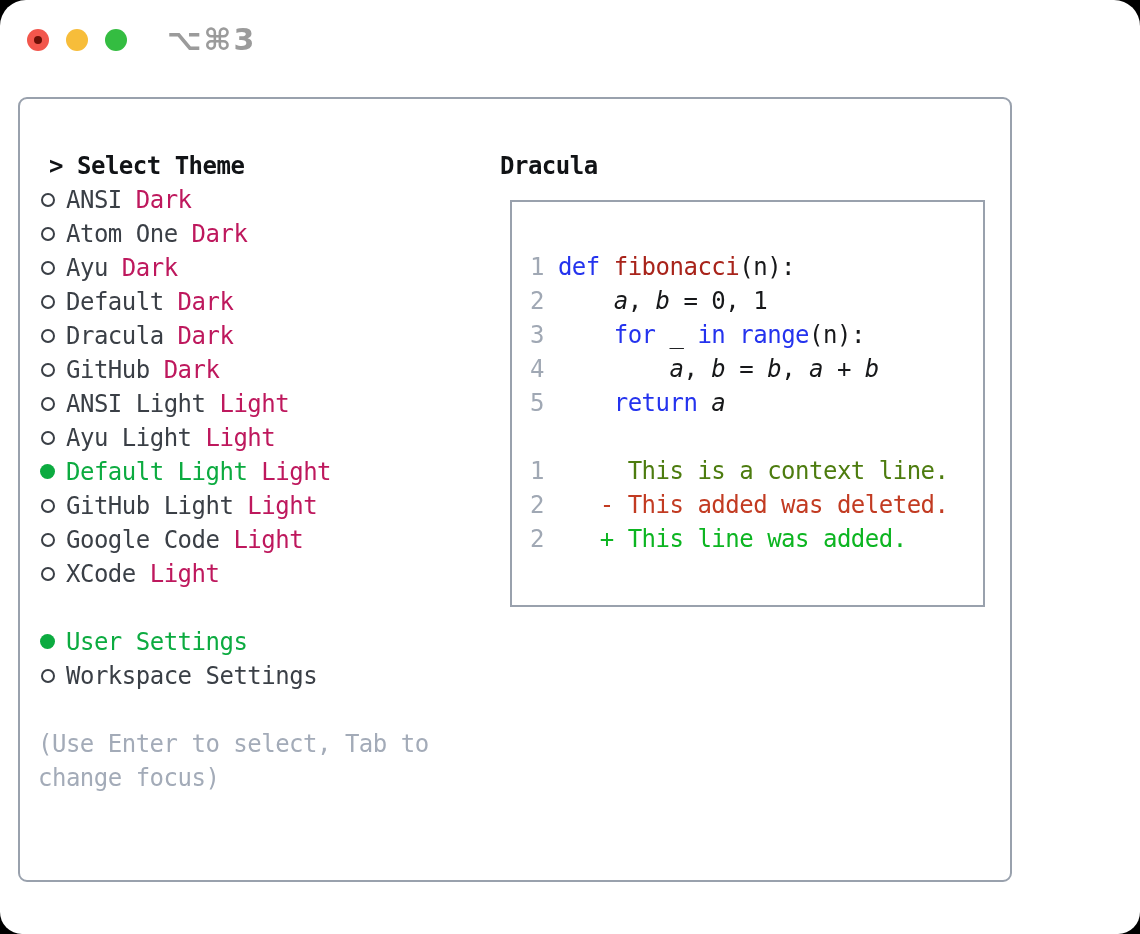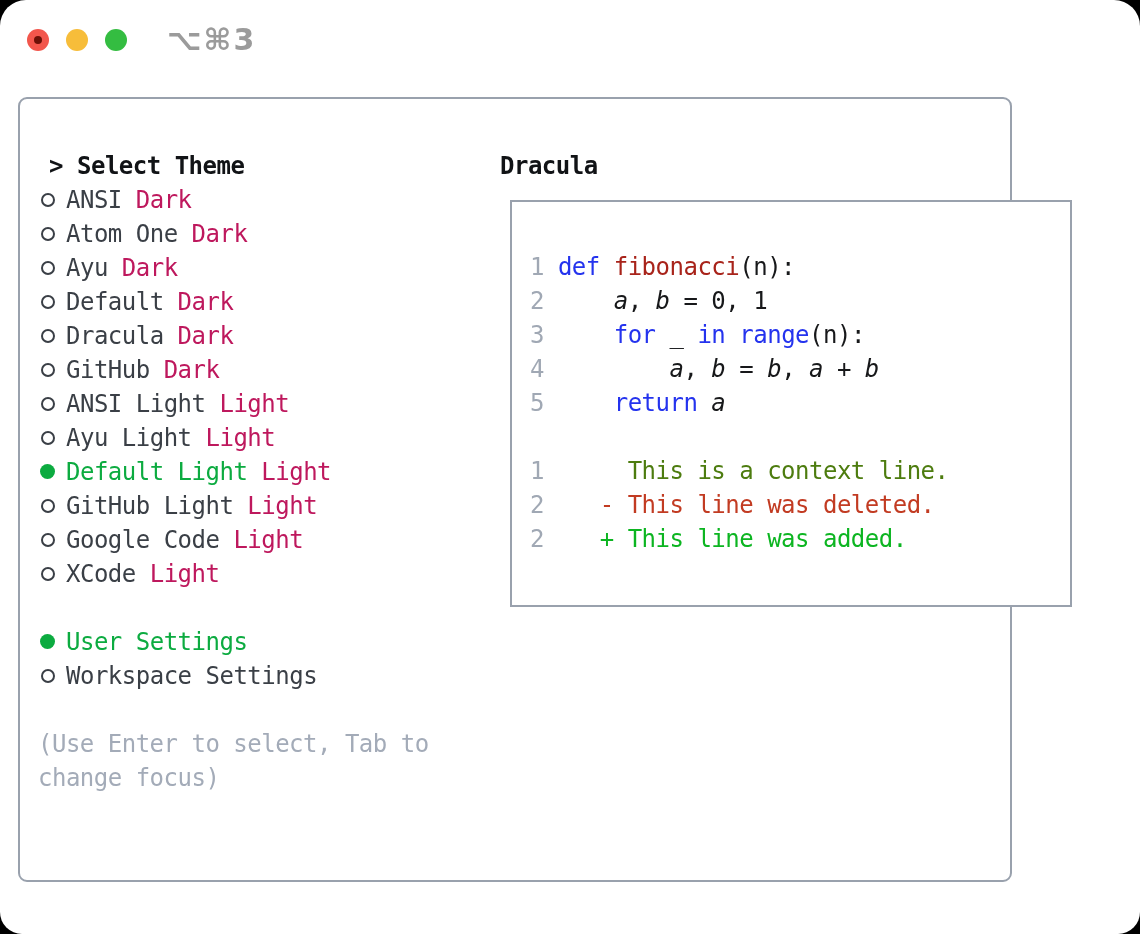--- a/index.html
+++ b/index.html
@@ -73,21 +73,21 @@
   .hint  { color: #a3abb8; }
   
   .preview-title {
     position: absolute; left: 500px; top: 149px;
     height: 34px; line-height: 34px;
     font-size: 24px; letter-spacing: -0.5px;
     font-weight: bold; color: #111316; white-space: pre;
   }
   .preview-box {
     position: absolute; left: 510px; top: 200px;
-    width: 562px; height: 407px;
+    width: 475px; height: 407px;
     box-sizing: border-box;
     border: 2px solid #99a1ad;
     background: #fff;
     overflow: hidden;
   }
   .code {
     padding: 48px 0 0 18px;
     font-size: 24px; letter-spacing: -0.5px;
   }
   .crow { height: 34px; line-height: 34px; white-space: pre; }
@@ -152,18 +152,18 @@
 
   <div class="preview-box">
     <div class="code">
         <div class="crow"><span class="c-num">1 </span><span class="c-kw">def</span><span class="c-pl"> </span><span class="c-fn">fibonacci</span><span class="c-pl">(n):</span></div>
         <div class="crow"><span class="c-num">2 </span><span class="c-pl">    </span><span class="c-var">a</span><span class="c-pl">, </span><span class="c-var">b</span><span class="c-pl"> = 0, 1</span></div>
         <div class="crow"><span class="c-num">3 </span><span class="c-pl">    </span><span class="c-kw">for</span><span class="c-pl"> _ </span><span class="c-kw">in</span><span class="c-pl"> </span><span class="c-kw">range</span><span class="c-pl">(n):</span></div>
         <div class="crow"><span class="c-num">4 </span><span class="c-pl">        </span><span class="c-var">a</span><span class="c-pl">, </span><span class="c-var">b</span><span class="c-pl"> = </span><span class="c-var">b</span><span class="c-pl">, </span><span class="c-var">a</span><span class="c-pl"> + </span><span class="c-var">b</span></div>
         <div class="crow"><span class="c-num">5 </span><span class="c-pl">    </span><span class="c-kw">return</span><span class="c-pl"> </span><span class="c-var">a</span></div>
         <div class="crow"></div>
         <div class="crow"><span class="c-num">1</span><span class="c-ctx">      This is a context line.</span></div>
-        <div class="crow"><span class="c-num">2</span><span class="c-pl">    </span><span class="c-del">- This line was deleted.</span></div>
+        <div class="crow"><span class="c-num">2</span><span class="c-pl">    </span><span class="c-del">- This added was deleted.</span></div>
         <div class="crow"><span class="c-num">2</span><span class="c-pl">    </span><span class="c-add">+ This line was added.</span></div>
       </div>
   </div>
 
 </div>
 
 </body></html>

